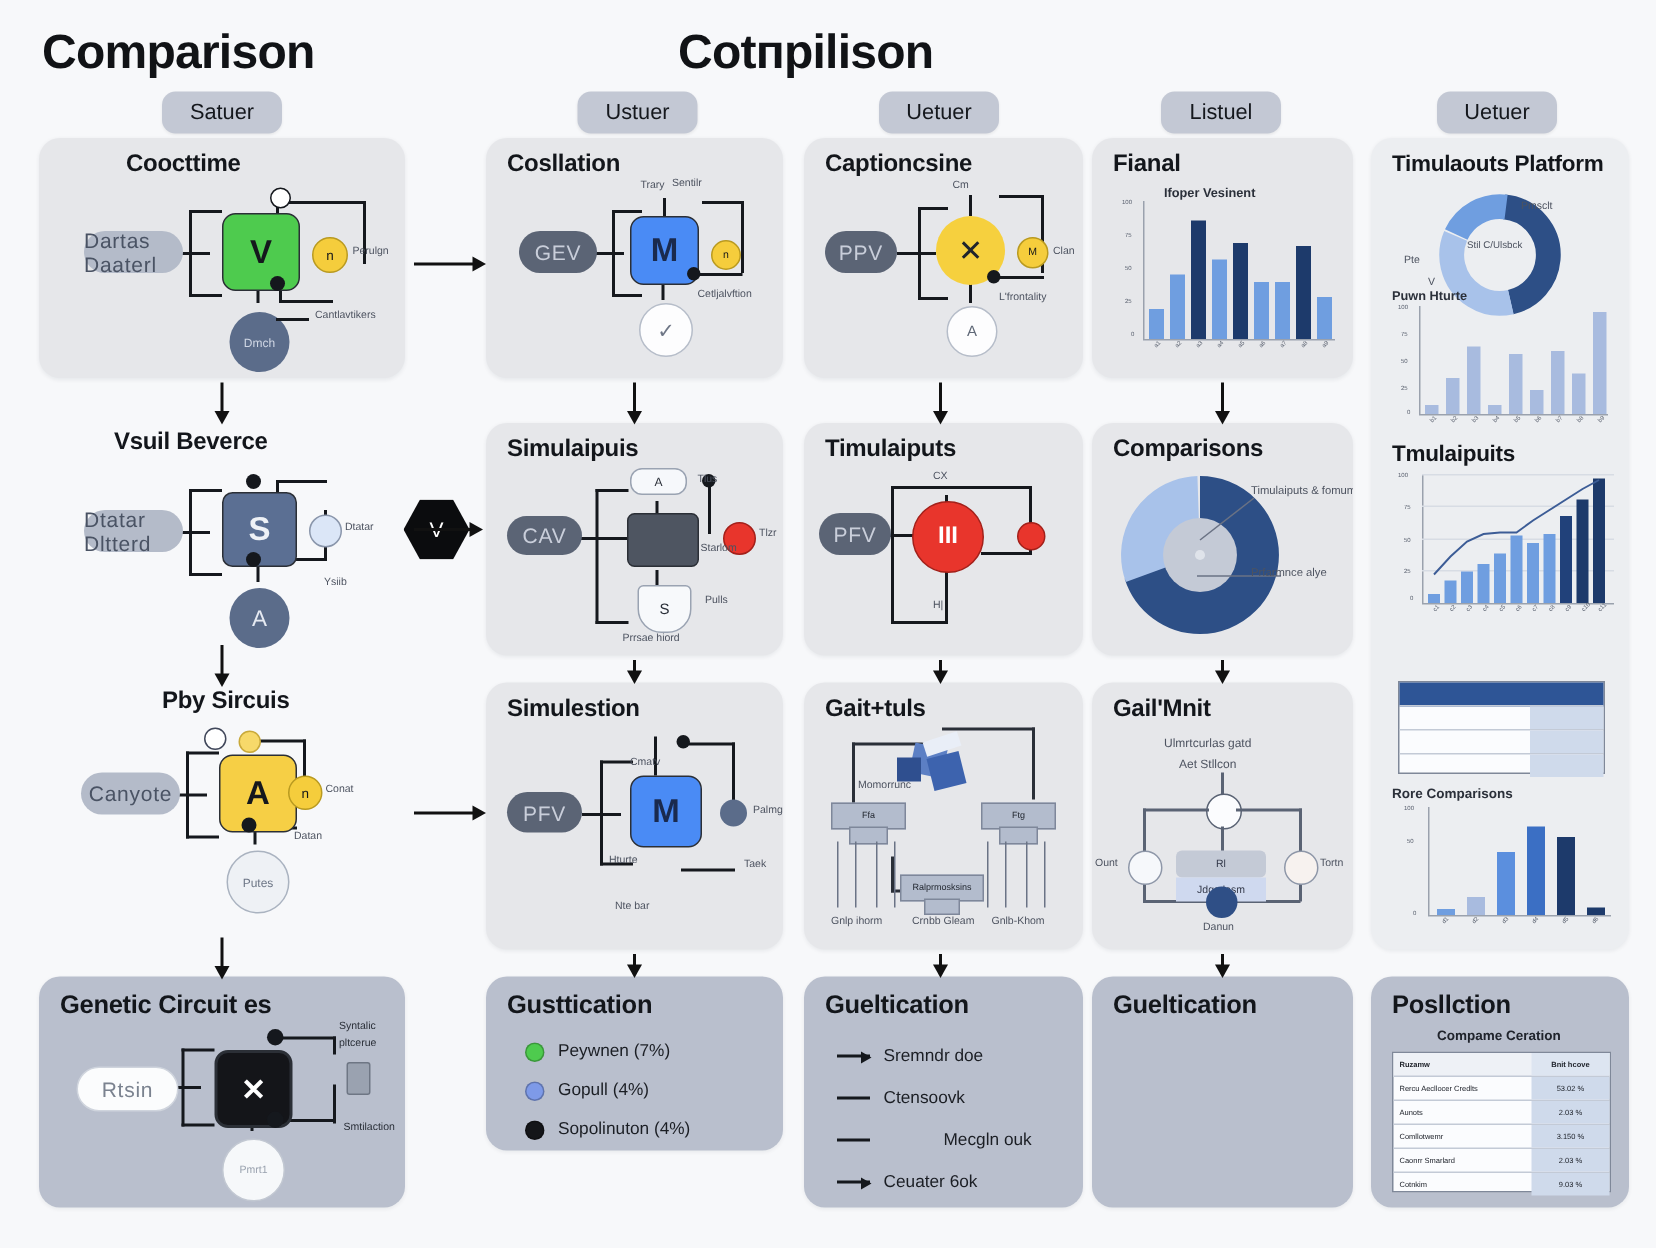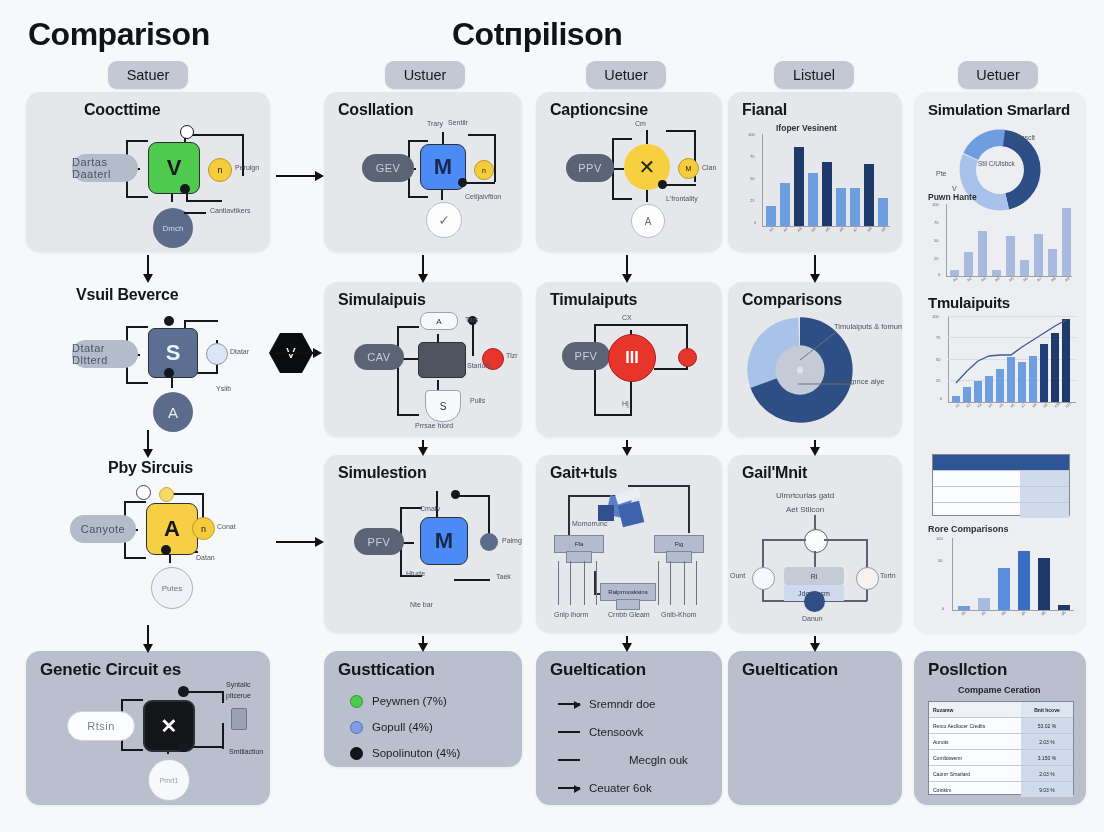--- a/index.html
+++ b/index.html
@@ -64,21 +64,21 @@
     filter:blur(.3px);
   }
   .node-rrect{
     position:absolute;border-radius:9px;border:1.6px solid #2b2f36;
     display:flex;align-items:center;justify-content:center;
     font-size:22px;font-weight:600;color:#15181d;
   }
   .node-pill{
     position:absolute;border-radius:999px;
     display:flex;align-items:center;justify-content:center;
-    font-size:11px;color:#e9ecf2;letter-spacing:.5px;margin-left:16px;
+    font-size:14px;color:#e9ecf2;letter-spacing:.5px;
   }
   .node-circ{
     position:absolute;border-radius:50%;
     display:flex;align-items:center;justify-content:center;
     font-size:11px;
   }
   .wire{position:absolute;background:#15181d;}
   .dot{position:absolute;border-radius:50%;background:#15181d;}
 
   
@@ -501,33 +501,33 @@
     <div class="blur-label" style="left:2px;top:117px;">Ount</div>
     <div class="blur-label" style="left:152px;top:117px;">Tortn</div>
     <div class="blur-label" style="left:74px;top:160px;">Danun</div>
   </div>
 
   <div class="panel dark" style="left:728px;top:651px;width:174px;height:154px;">
     <div class="panel-title">Gueltication</div>
   </div>
 
   <div class="panel light" style="left:914px;top:92px;width:172px;height:541px;">
-    <div class="panel-title" style="font-size:15px;">Simulation Smarlard</div>
+    <div class="panel-title" style="font-size:15px;">Timulaouts Platform</div>
 
     <svg style="position:absolute;left:40px;top:32px;" width="92" height="92" viewBox="0 0 100 100">
       <circle cx="50" cy="50" r="35" fill="none" stroke="#2d4f86" stroke-width="18" stroke-dasharray="98.9 121.0" transform="rotate(-85 50 50)"></circle>
       <circle cx="50" cy="50" r="35" fill="none" stroke="#a8c2ea" stroke-width="18" stroke-dasharray="77.0 142.9" transform="rotate(77 50 50)"></circle>
       <circle cx="50" cy="50" r="35" fill="none" stroke="#6f9ee0" stroke-width="18" stroke-dasharray="44.0 175.9" transform="rotate(205 50 50)"></circle>
     </svg>
     <div class="blur-label" style="left:100px;top:42px;font-size:7px;">Pmsclt</div>
     <div class="blur-label" style="left:22px;top:78px;font-size:7px;">Pte</div>
     <div class="blur-label" style="left:38px;top:93px;font-size:7px;">V</div>
     <div class="blur-label" style="left:64px;top:68px;font-size:6.5px;text-align:center;">Stil C/Ulsbck</div>
 
-    <div class="mini-title" style="left:14px;top:100px;">Puwn Hante</div>
+    <div class="mini-title" style="left:14px;top:100px;">Puwn Hturte</div>
     <div class="chart-box" style="left:14px;top:112px;width:148px;height:92px;">
       <div class="axis" style="left:18px;top:0;width:1px;height:72px;"></div>
       <div class="axis" style="left:18px;top:72px;width:126px;height:1px;"></div>
       <div class="ytick" style="left:4px;top:-2px;">100</div>
       <div class="ytick" style="left:6px;top:16px;">75</div>
       <div class="ytick" style="left:6px;top:34px;">50</div>
       <div class="ytick" style="left:6px;top:52px;">25</div>
       <div class="ytick" style="left:10px;top:68px;">0</div>
       <div class="bars" style="left:22px;top:0;width:120px;height:72px;gap:5px;">
         <div class="bar" style="width:9px;height:6.5px;background:#a8bbdf;"></div>

